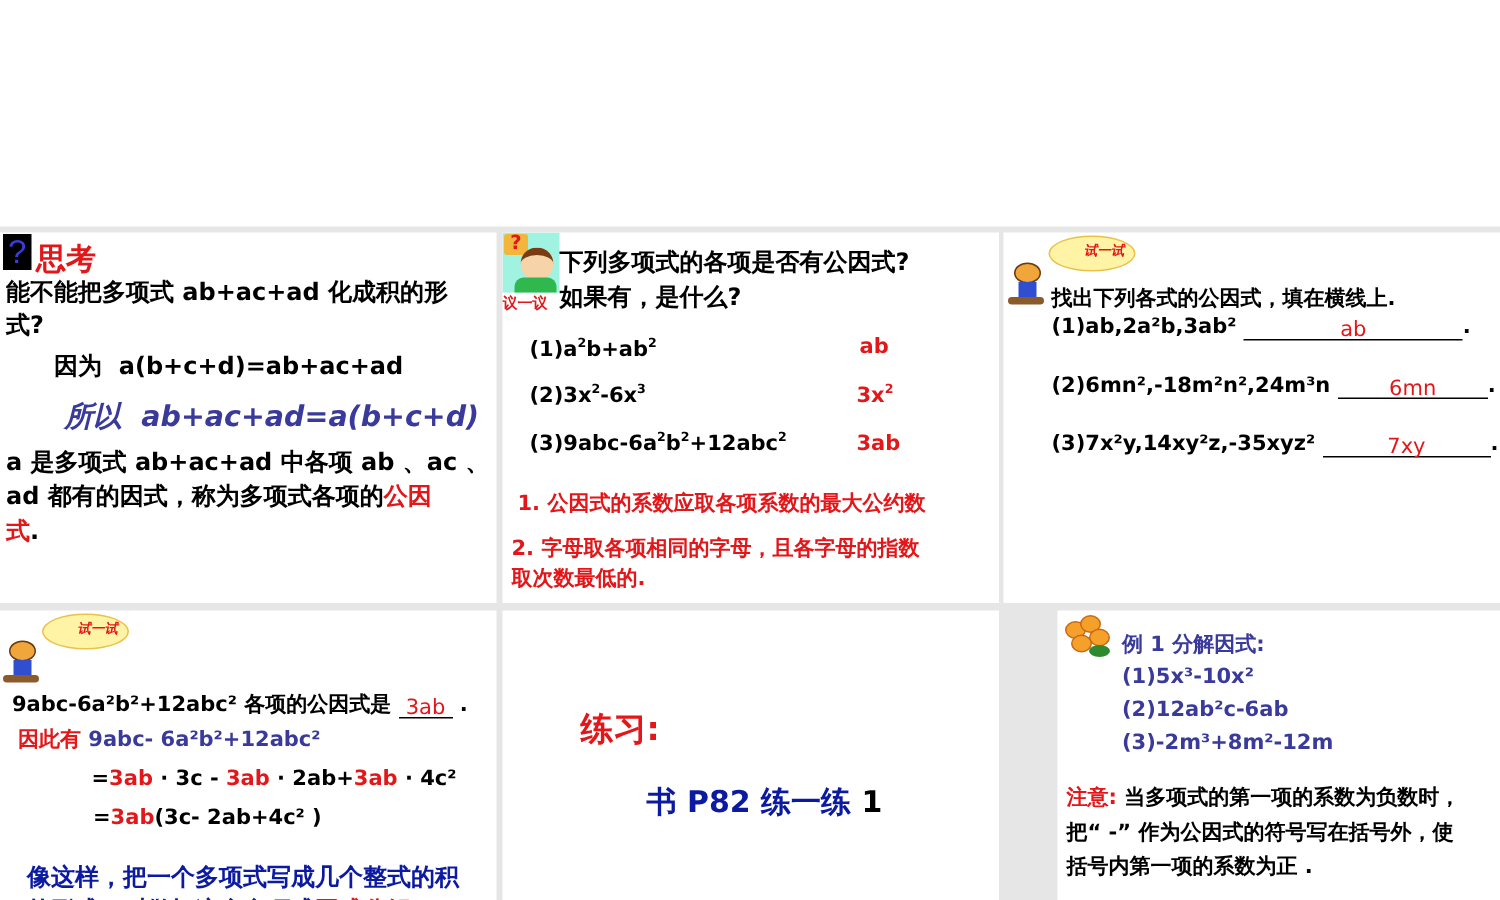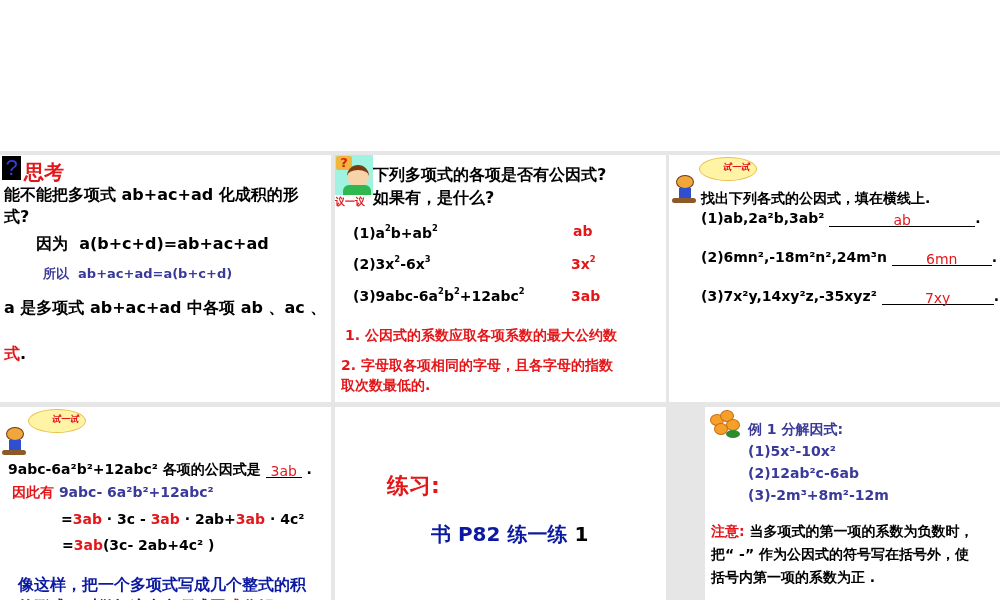--- a/index.html
+++ b/index.html
@@ -14,21 +14,21 @@
   .p5 { left:335px; top:407px; width:331px; height:193px; }
   .p6 { left:705px; top:407px; width:331px; height:193px; }
   .abs { position:absolute; white-space:nowrap; }
   .b { font-weight:bold; }
   .red { color:#e3171a; }
   .blue { color:#3a3a9a; }
   .navy { color:#0b1aa0; }
   .f16 { font-size:20px; }
   .f15 { font-size:16px; }
   .f14 { font-size:14px; }
-  .f13 { font-size:13px; }
+  .f13 { font-size:19px;font-style:italic; }
   sup { font-size:0.6em; vertical-align:top; position:relative; top:-2px; }
   .qicon { position:absolute; left:2px; top:1px; width:19px; height:24px; background:#000; color:#3b3bd8;
            font-size:22px; line-height:24px; text-align:center; font-family:"Liberation Sans", sans-serif; }
   .kid { position:absolute; left:0; top:0; width:38px; height:40px; background:#9ff3e0; }
   .kid .bubble { position:absolute; left:1px; top:1px; width:16px; height:14px; background:#f3b63c; color:#e3171a;
                  font-weight:bold; font-size:13px; line-height:14px; text-align:center; border-radius:2px; }
   .kid .face { position:absolute; left:12px; top:10px; width:22px; height:22px; border-radius:50%; background:#f6d3a8; border-top:5px solid #7a3b10; box-sizing:border-box; }
   .kid .shirt { position:absolute; left:8px; top:30px; width:28px; height:10px; background:#2fb84d; border-radius:6px 6px 0 0; }
   .kid-label { position:absolute; left:0; top:40px; font-size:10px; color:#e3171a; font-weight:bold; }
   .cloud { position:absolute; width:56px; height:22px; background:#fff3a6; border:1px solid #e8c24a; border-radius:50%; }
@@ -53,20 +53,23 @@
   <div class="abs b red f16" style="left:24px;top:4px;">思考</div>
   <div class="abs b f15" style="left:4px;top:30px;">能不能把多项式 ab+ac+ad 化成积的形</div>
   <div class="abs b f15" style="left:4px;top:52px;">式?</div>
   <div class="abs b f15" style="left:36px;top:79px;">
     <span>因为</span>&nbsp;&nbsp;<span>a(b+c+d)=ab+ac+ad</span>
   </div>
   <div class="abs b blue f13" style="left:43px;top:110px;">
     <span>所以</span>&nbsp;&nbsp;<span>ab+ac+ad=a(b+c+d)</span>
   </div>
   <div class="abs b f15" style="left:4px;top:143px;">a 是多项式 ab+ac+ad 中各项 ab 、ac 、</div>
+  <div class="abs b f15" style="left:4px;top:166px;">
+    <span>ad 都有的因式，称为多项式各项的</span><span class="red">公因</span>
+  </div>
   <div class="abs b f15" style="left:4px;top:189px;">
     <span class="red">式</span><span>.</span>
   </div>
 </div>
 
 <div class="panel p2">
   <div class="kid">
     <div class="bubble">?</div>
       <div class="face"></div>
       <div class="shirt"></div>

